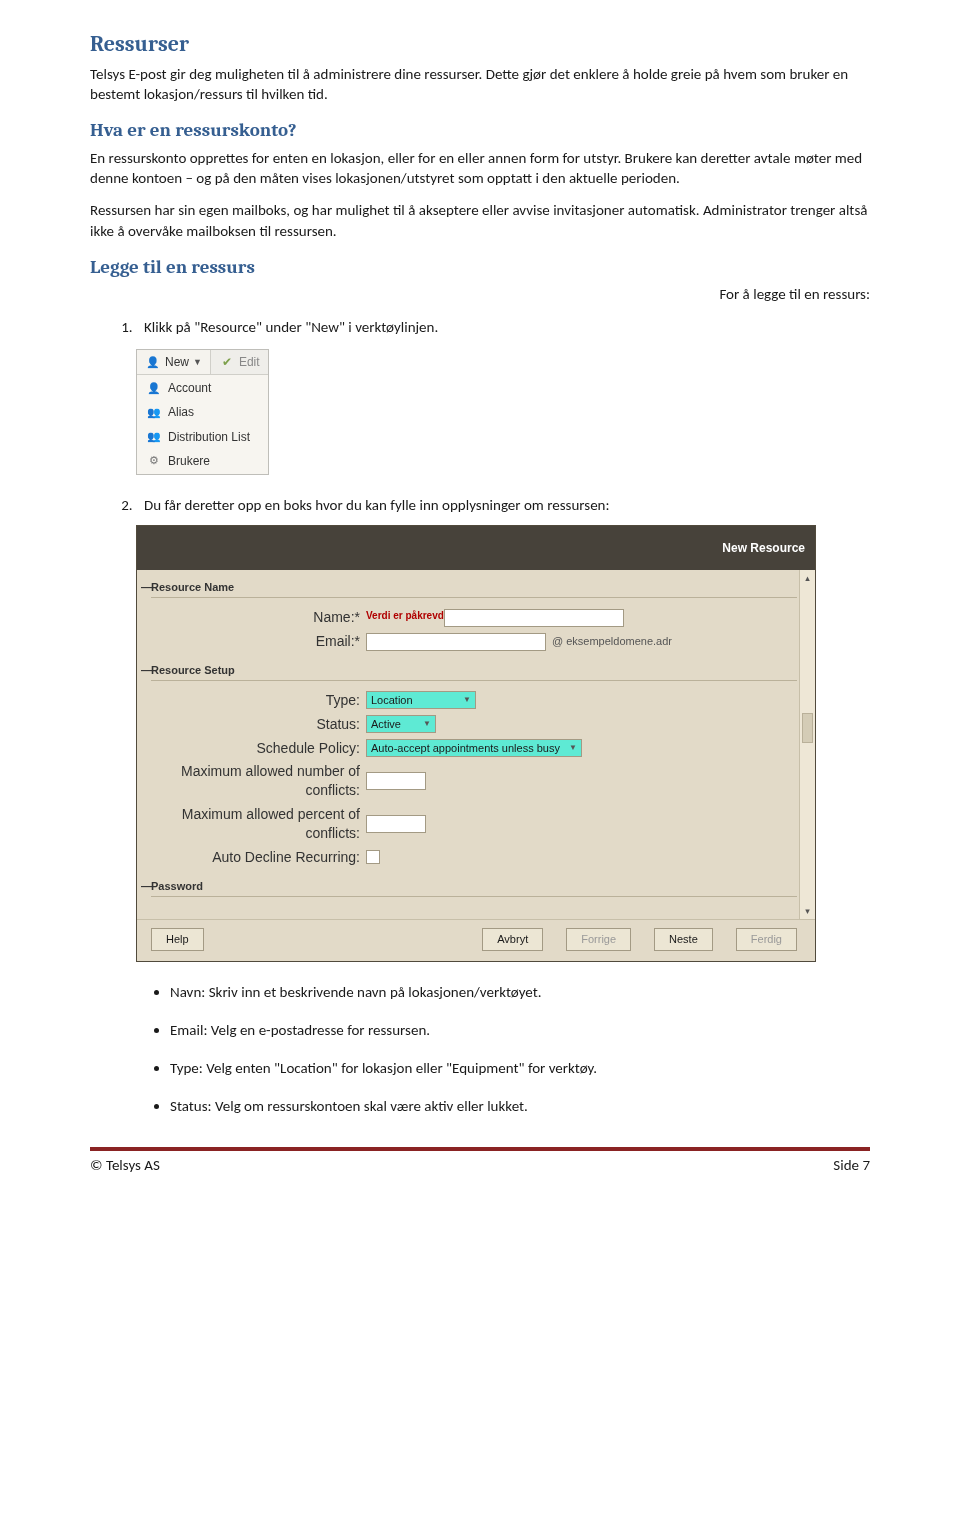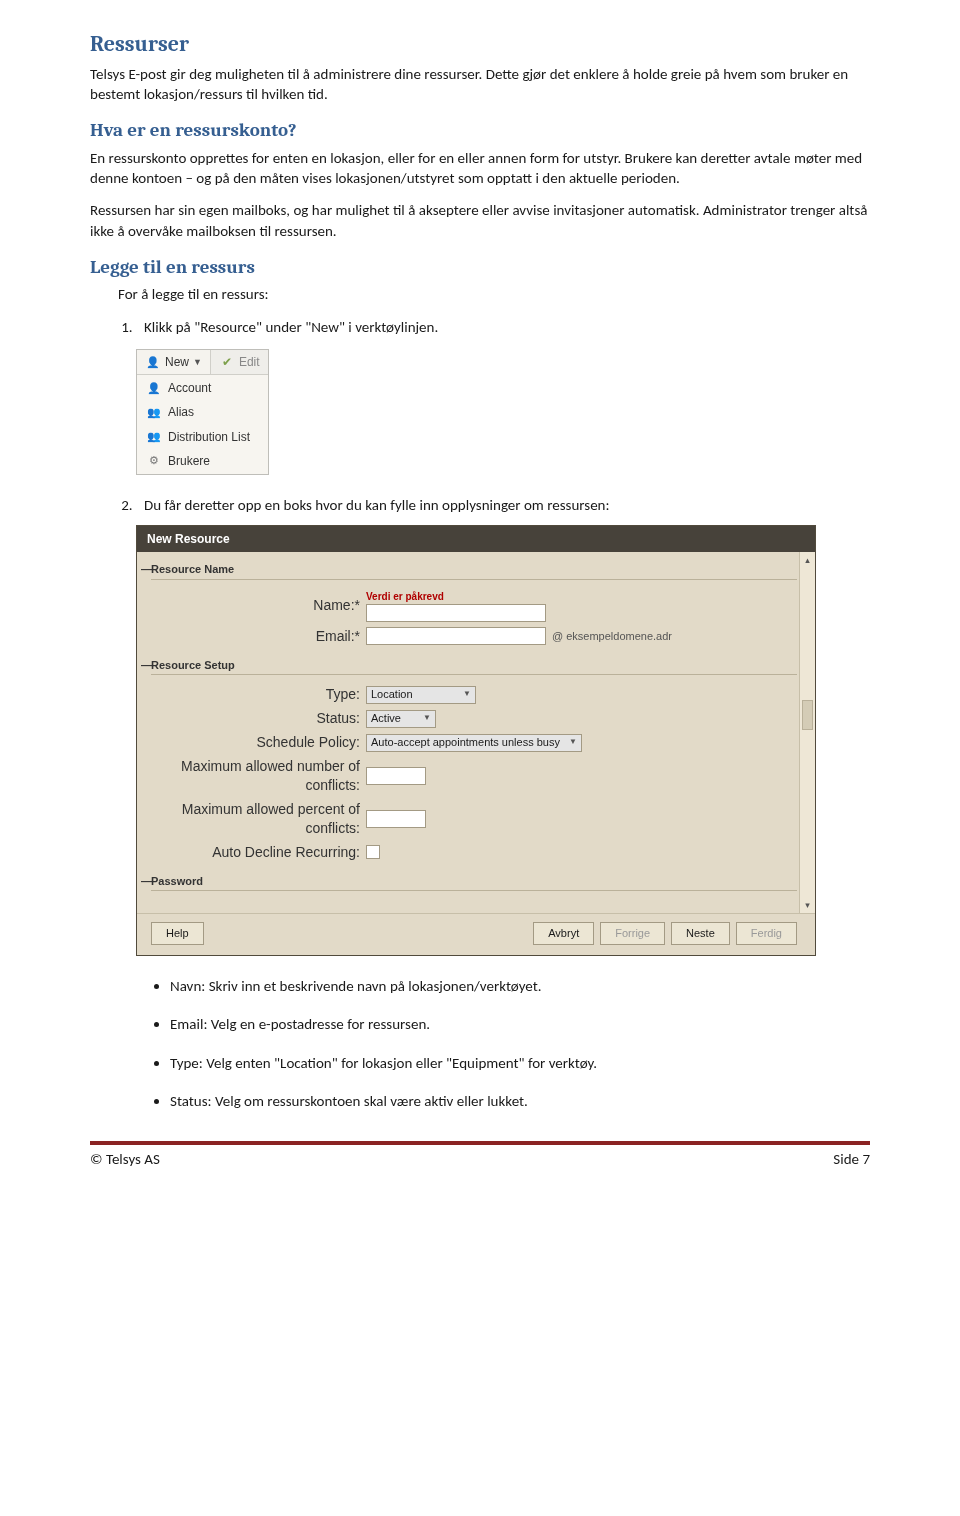--- a/index.html
+++ b/index.html
@@ -8,21 +8,21 @@
     font-family: Calibri, "Segoe UI", sans-serif;
     color: #1a1a1a;
     background: #fff;
     padding: 30px 90px 20px 90px;
     font-size: 15px;
     line-height: 1.35;
   }
   h1 { font-family: Cambria, Georgia, serif; color: #365f91; font-size: 22px; font-weight: bold; margin-bottom: 4px; }
   h2 { font-family: Cambria, Georgia, serif; color: #365f91; font-size: 19px; font-weight: bold; margin-top: 14px; margin-bottom: 4px; }
   p  { margin-bottom: 12px; }
-  .indent { padding-left: 28px; }
+  .indent { padding-left: 28px; text-align: right; }
   ol { padding-left: 46px; margin-bottom: 10px; }
   ol li { margin-bottom: 8px; padding-left: 8px; }
   ul.bullets { list-style: disc; padding-left: 80px; margin-top: 8px; }
   ul.bullets li { margin-bottom: 18px; }
 
   
   .dropdown-shot {
     display: inline-block;
     background: #efeeea;
     border: 1px solid #bfbeb9;
@@ -49,45 +49,46 @@
     font-family: Tahoma, sans-serif;
     font-size: 11px;
     background: #e2dac8;
     border: 1px solid #514a3c;
   }
   .dialog-title {
     background: #47423a;
     color: #fff;
     font-weight: bold;
     font-size: 12px;
-    padding: 5px 10px;
+    padding: 14px 10px;
+    text-align: right;
   }
   .dialog-body { position: relative; padding: 10px 18px 10px 14px; background: #e2dac8; }
   .scrollbar { position: absolute; top: 0; right: 0; width: 16px; height: 100%; background: #eee7d6; border-left: 1px solid #c7bfa9; }
   .scrollbar .tri { font-size: 9px; color: #555; text-align: center; }
   .scrollbar .track { position: absolute; top: 16px; bottom: 16px; left: 0; right: 0; }
   .scrollbar .thumb { position: absolute; top: 40%; left: 2px; right: 2px; height: 30px; background: #d4ccb6; border: 1px solid #b9b099; }
   .scrollbar .tri-top { position: absolute; top: 2px; left: 0; right: 0; }
   .scrollbar .tri-bot { position: absolute; bottom: 2px; left: 0; right: 0; }
 
   .grp { margin-bottom: 12px; }
   .grp-title { font-weight: bold; color: #333; border-bottom: 1px solid #bab19a; padding-bottom: 2px; margin-bottom: 10px; font-size: 11px; position: relative; }
   .grp-title .dash { position: absolute; left: -10px; }
   .row { display: flex; align-items: center; margin-bottom: 5px; }
   .lbl { width: 215px; text-align: right; padding-right: 6px; color: #333; font-size: 14px; }
   .req-msg { color: #b00000; font-weight: bold; font-size: 10px; }
   .txt, .sel { height: 18px; background: #fff; border: 1px solid #a39a84; padding: 0 4px; font-size: 11px; }
   .txt { width: 180px; }
   .txt.sm { width: 60px; }
-  .sel { display: inline-flex; align-items: center; justify-content: space-between; gap: 6px; background: #e5e5e5; }
+  .sel { display: inline-flex; align-items: center; justify-content: space-between; gap: 6px; background: #5eead4; }
   .sel-caret { font-size: 8px; color: #555; }
   .chk { width: 14px; height: 14px; background: #fff; border: 1px solid #a39a84; }
   .suffix { margin-left: 6px; color: #555; }
 
-  .dialog-buttons { display: flex; gap: 6px; padding: 8px 18px 10px 14px; border-top: 1px solid #c7bfa9; }
+  .dialog-buttons { display: flex; gap: 23px; padding: 8px 18px 10px 14px; border-top: 1px solid #c7bfa9; }
   .dialog-buttons .spacer { flex: 1; }
   .dbtn { padding: 3px 14px; font-size: 11px; background: #ece6d4; border: 1px solid #a39a84; }
   .dbtn.dis { color: #999; }
 
   
   .footer-wrap { margin-top: 30px; }
   .footer-rule { height: 4px; border-top: 1px solid #8a2323; border-bottom: 3px solid #8a2323; }
   .footer-row { display: flex; justify-content: space-between; padding-top: 4px; font-size: 15px; }
 </style>
 </head>
@@ -155,21 +156,21 @@
       <div class="track">
           <div class="thumb"></div>
         </div>
       <div class="tri tri-bot">▾</div>
     </div>
 
     <div class="grp">
       <div class="grp-title"><span class="dash">—</span><span>Resource Name</span></div>
       <div class="row">
         <div class="lbl">Name:*</div>
-        <div style="display:flex;flex-direction:column;justify-content:flex-end;">
+        <div style="display:flex;flex-direction:row;justify-content:flex-end;">
           <span class="req-msg">Verdi er påkrevd</span>
           <input class="txt" style="">
         </div>
       </div>
       <div class="row">
         <div class="lbl">Email:*</div>
         <input class="txt" style="">
         <span class="suffix">@  eksempeldomene.adr</span>
       </div>
     </div>

